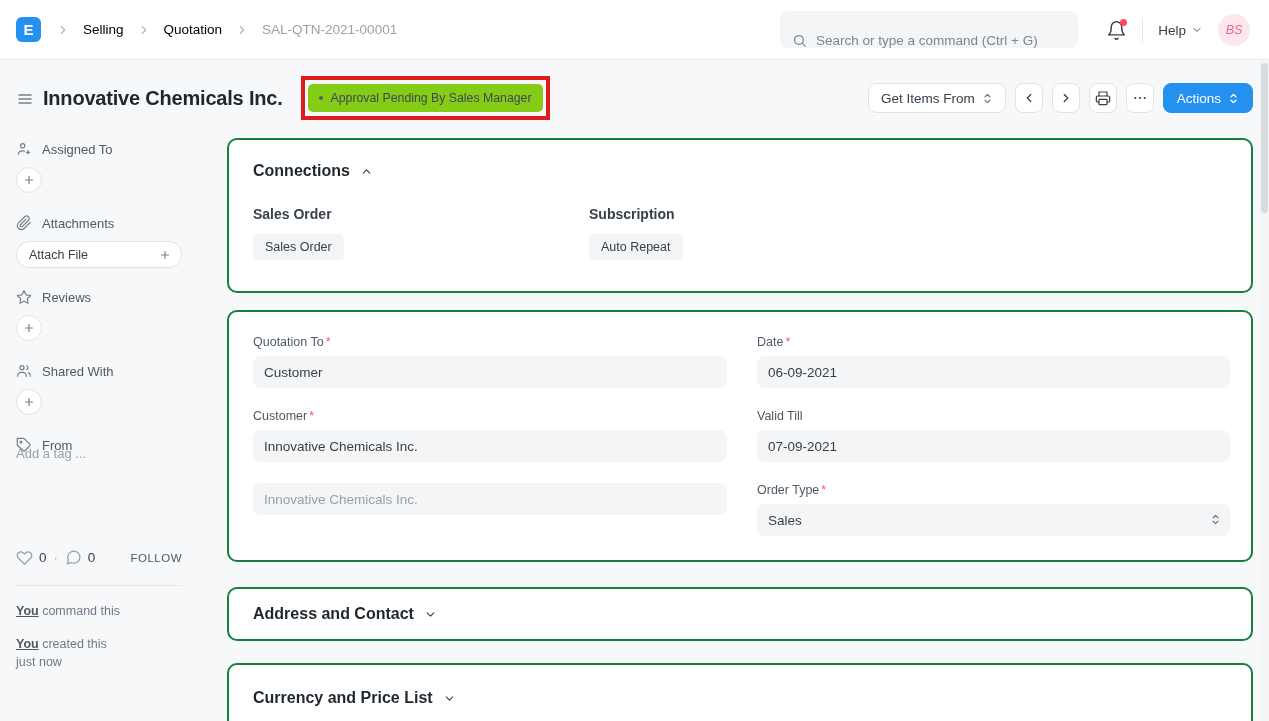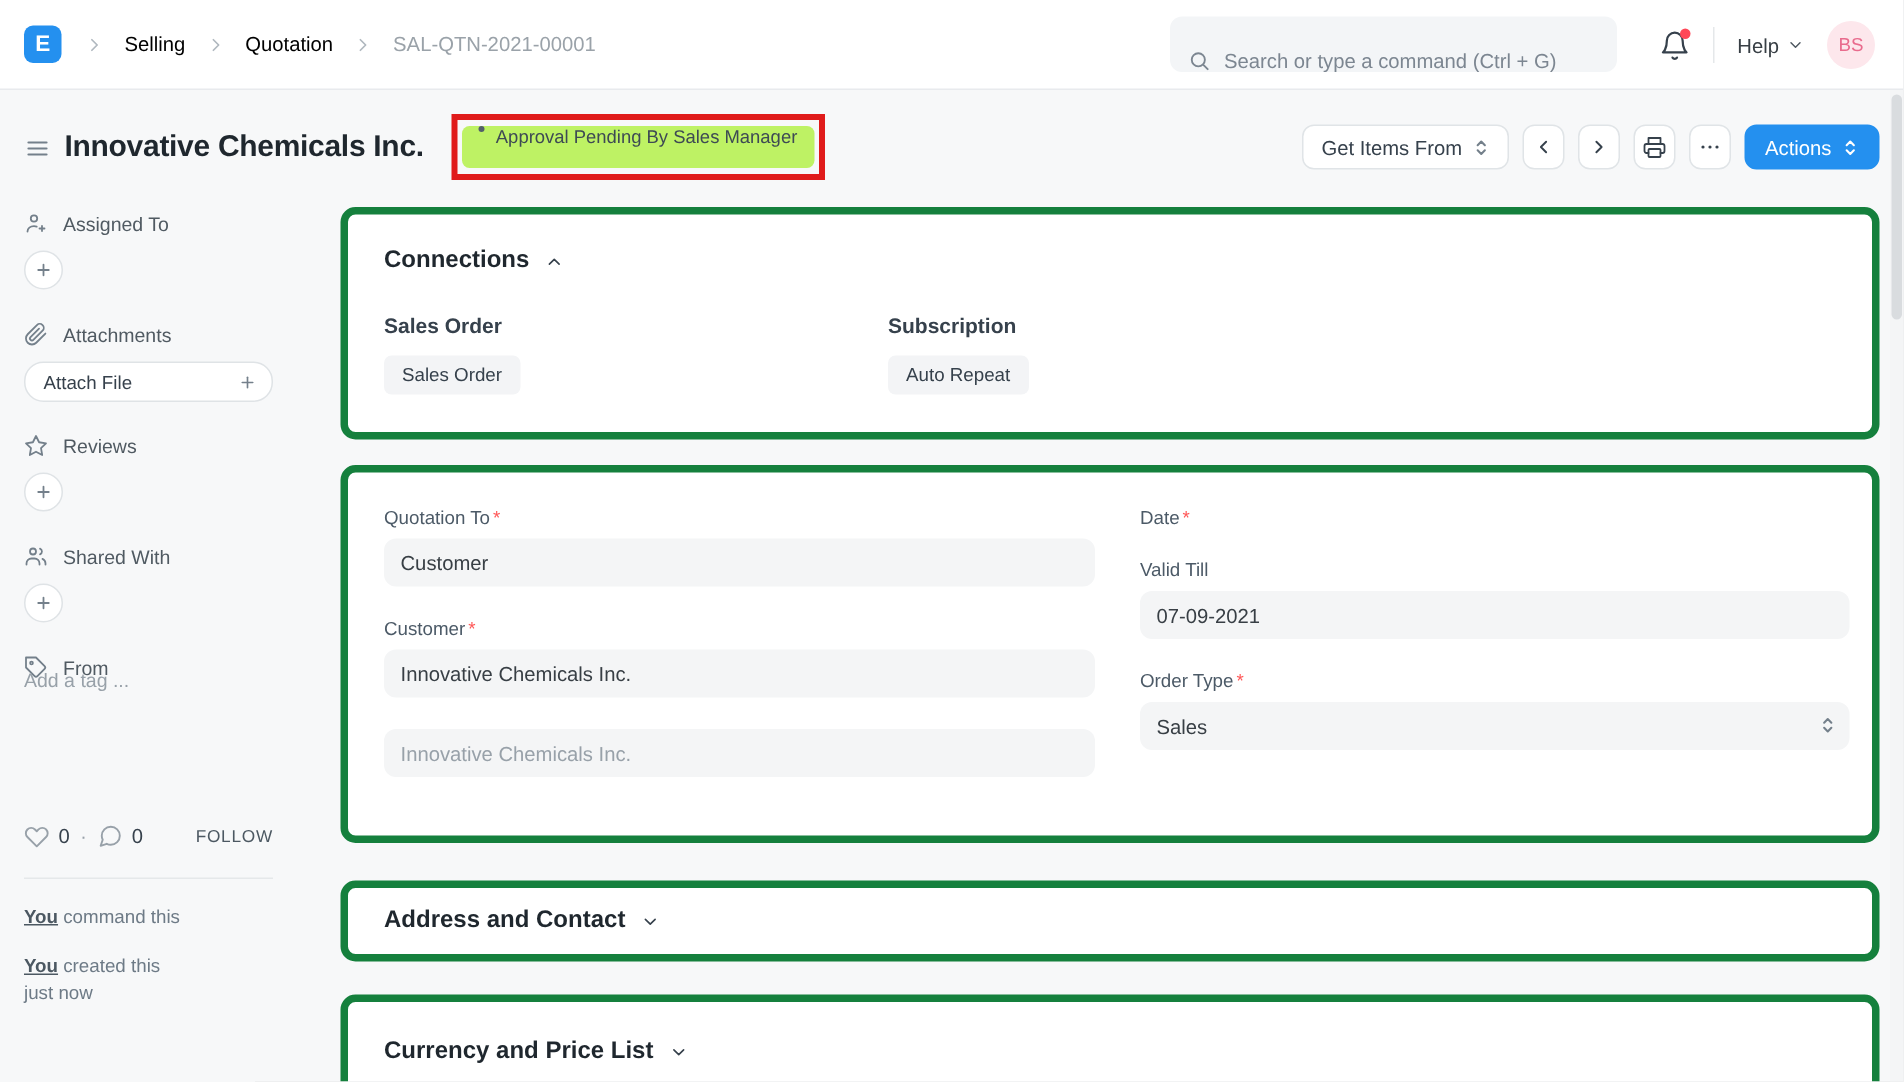--- a/index.html
+++ b/index.html
@@ -37,37 +37,37 @@
   }
   .search input::placeholder { color:#7c8691; }
   .nav-right { position:absolute; right:19px; top:0; height:60px; display:flex; align-items:center; gap:15px; }
   .bell { position:relative; cursor:pointer; }
   .bell-dot { position:absolute; top:-1px; right:0px; width:7px; height:7px; border-radius:50%; background:#ff4757; }
   .nav-divider { width:1px; height:24px; background:#e5e8ea; }
   .help { display:flex; align-items:center; gap:5px; font-size:13.5px; color:#383f45; cursor:pointer; }
   .avatar {
     width:32px; height:32px; border-radius:50%; background:#fde7ec;
     display:flex; align-items:center; justify-content:center;
-    color:#e96b8d; font-size:12.5px; font-weight:500; cursor:pointer;
+    color:#e96b8d; font-size:12.5px; font-weight:500; cursor:pointer;font-style:italic;
   }
 
   
   .page-head {
     position:absolute; top:60px; left:0; width:100%; height:76px;
     display:flex; align-items:center; padding:0 16px;
   }
   .hamburger { cursor:pointer; margin-top:2px; }
   .page-title { font-size:20px; font-weight:700; color:#1f272e; margin-left:9px; letter-spacing:-0.2px; white-space:nowrap; }
   .annotation-box {
     margin-left:18px; border:4px solid #e01b1b; height:44px;
     display:flex; align-items:center; padding:0 3px;
   }
   .status-badge {
-    display:flex; align-items:flex-start; gap:8px; height:28px;
-    background:#bef264; border-radius:5px; padding:0 11px;
+    display:flex; align-items:center; gap:8px; height:28px;
+    background:#84cc16; border-radius:5px; padding:0 11px;
     font-size:12.3px; color:#3e4a54; white-space:nowrap;
   }
   .status-dot { width:4px; height:4px; border-radius:50%; background:#525f6a; }
   .head-actions { margin-left:auto; display:flex; align-items:center; gap:9px; }
   .btn {
     height:30px; background:#fff; border:1px solid #e0e4e7; border-radius:8px;
     display:flex; align-items:center; justify-content:center; gap:7px;
     font-size:13.5px; color:#36414c; cursor:pointer; padding:0 12px; white-space:nowrap;
   }
   .btn.icon-only { width:28px; padding:0; }
@@ -93,21 +93,21 @@
   .count { font-size:13.5px; color:#36414c; }
   .sep-dot { color:#98a1a9; font-size:13px; margin:0 1px; }
   .follow { margin-left:auto; font-size:11.5px; letter-spacing:0.5px; color:#4c5862; cursor:pointer; }
   .sb-divider { position:absolute; top:449px; left:0; width:166px; border-top:1px solid #e5e8ea; }
   .activity { position:absolute; font-size:12.5px; color:#6d7a86; line-height:18px; }
   .activity b { color:#4c5862; font-weight:700;text-decoration:underline; }
 
   
   .main { position:absolute; left:227px; top:138px; width:1026px; }
   .card {
-    background:#fff; border:5px solid #15803d; border-radius:10px;
+    background:#fff; border:2px solid #15803d; border-radius:10px;
     position:relative;
   }
   .card-1 { height:155px; margin-bottom:17px; }
   .card-2 { height:252px; margin-bottom:25px; }
   .card-3 { height:54px; margin-bottom:22px; display:flex; align-items:center; padding:0 24px; cursor:pointer; }
   .card-4 { height:100px; padding:24px; cursor:pointer; }
   .section-title { font-size:16px; font-weight:700; color:#1f272e; }
   .section-toggle { display:flex; align-items:center; gap:10px; cursor:pointer; width:max-content; }
   .conn-head { position:absolute; top:22px; left:24px; }
   .conn-group { position:absolute; top:66px; }
@@ -417,20 +417,21 @@
         <div class="field">
           <div class="control readonly">Innovative Chemicals Inc.</div>
         </div>
       </div>
 
       <div class="form-col col-right">
         <div class="field">
           <div class="field-label">
             <span>Date</span><span class="req">*</span>
           </div>
+          <div class="control">06-09-2021</div>
         </div>
         <div class="field">
           <div class="field-label">
             <span>Valid Till</span>
           </div>
           <div class="control">07-09-2021</div>
         </div>
         <div class="field">
           <div class="field-label">
             <span>Order Type</span><span class="req">*</span>

